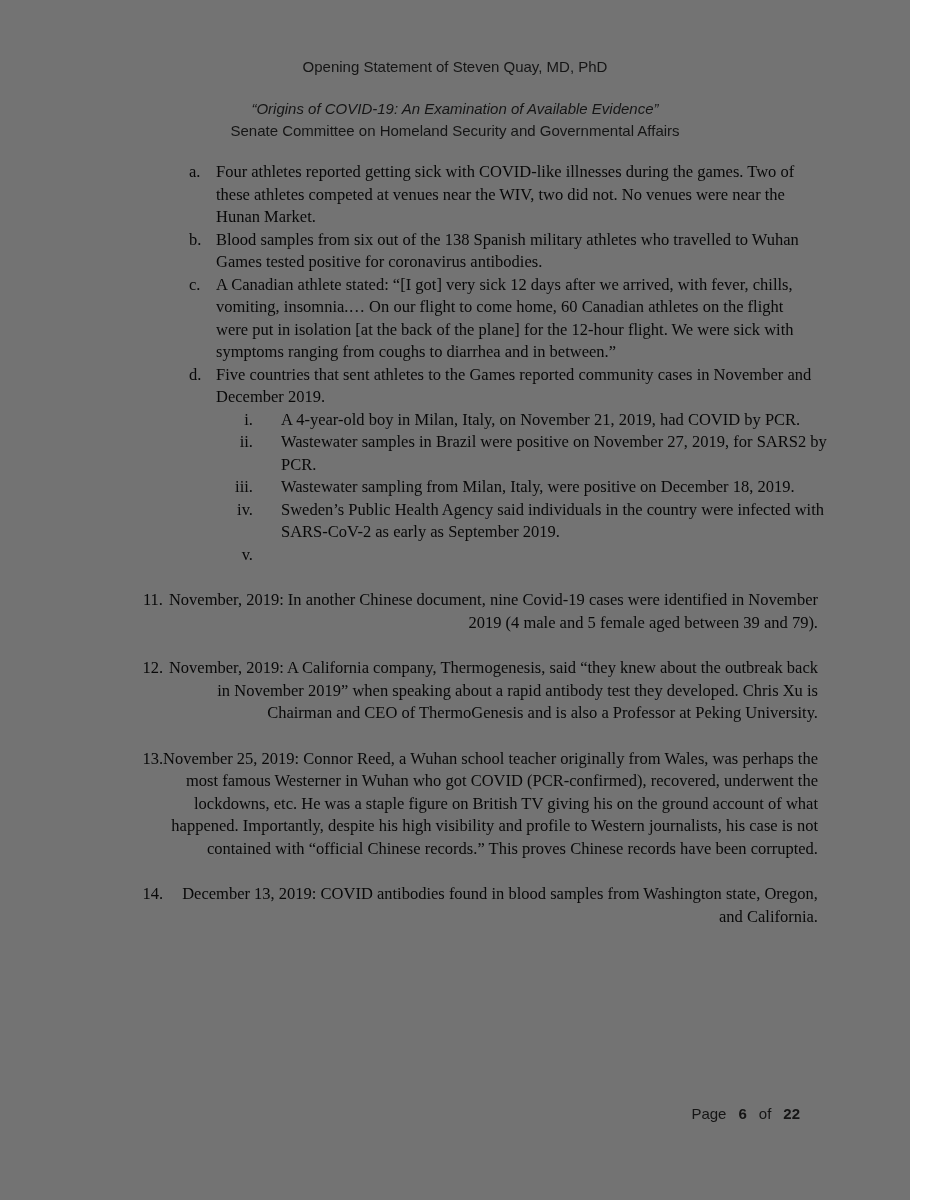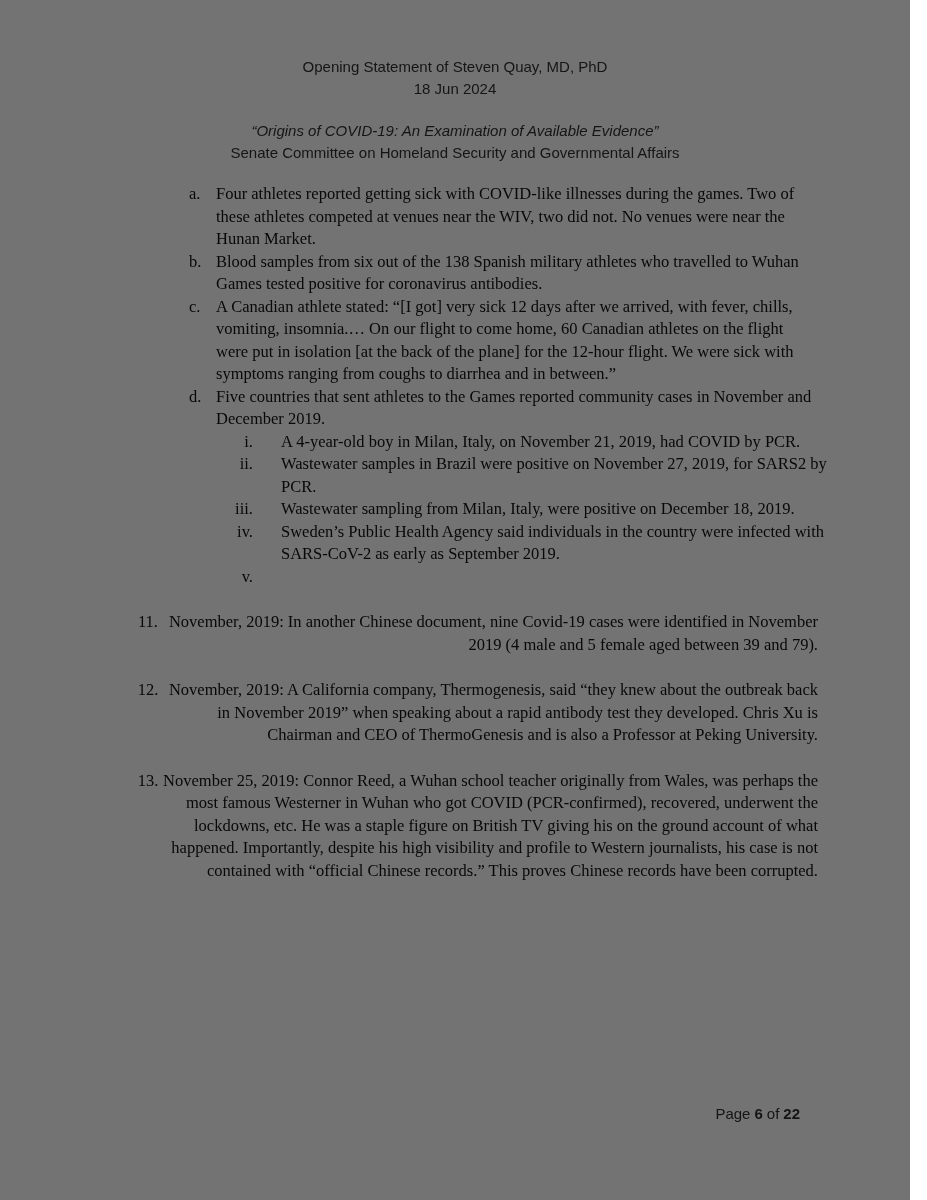--- a/index.html
+++ b/index.html
@@ -55,45 +55,44 @@
   }
   .roman .text {
     margin-left: 28px;
     width: 551px;
   }
 
   .numbered { margin-top: 23px; }
   .numbered .marker {
     margin-left: 133px;
     width: 30px;
-    text-align: center;
+    text-align: right;
   }
   .numbered .text { width: 655px; text-align: right; }
 
   .footer {
     position: absolute;
     top: 1104px;
     right: 110px;
     font-family: "Liberation Sans", sans-serif;
     font-size: 15px;
     line-height: 20px;
     color: #151515;
     display: flex;
-    gap: 4px;
+    gap: 12px;
   }
   .footer .bold { font-weight: 700; }
 </style>
 </head>
 <body>
 
 <div class="page">
 
   <div class="header">
     <div>Opening Statement of Steven Quay, MD, PhD</div>
-    <div>18 Jun 2024</div>
     <div class="hearing-title">“Origins of COVID-19: An Examination of Available Evidence”</div>
     <div>Senate Committee on Homeland Security and Governmental Affairs</div>
   </div>
 
   <div class="doc-body">
 
     <div class="li letter">
       <div class="marker">a.</div>
       <div class="text">Four athletes reported getting sick with COVID-like illnesses during the games. Two of these athletes competed at venues near the WIV, two did not. No venues were near the Hunan Market.</div>
     </div>
@@ -135,20 +134,24 @@
       <div class="text">November, 2019: In another Chinese document, nine Covid-19 cases were identified in November 2019 (4 male and 5 female aged between 39 and 79).</div>
     </div>
     <div class="li numbered">
       <div class="marker">12.</div>
       <div class="text">November, 2019: A California company, Thermogenesis, said “they knew about the outbreak back in November 2019” when speaking about a rapid antibody test they developed. Chris Xu is Chairman and CEO of ThermoGenesis and is also a Professor at Peking University.</div>
     </div>
     <div class="li numbered">
       <div class="marker">13.</div>
       <div class="text">November 25, 2019: Connor Reed, a Wuhan school teacher originally from Wales, was perhaps the most famous Westerner in Wuhan who got COVID (PCR-confirmed), recovered, underwent the lockdowns, etc. He was a staple figure on British TV giving his on the ground account of what happened. Importantly, despite his high visibility and profile to Western journalists, his case is not contained with “official Chinese records.” This proves Chinese records have been corrupted.</div>
     </div>
+    <div class="li numbered">
+      <div class="marker">14.</div>
+      <div class="text">December 13, 2019: COVID antibodies found in blood samples from Washington state, Oregon, and California.</div>
+    </div>
 
   </div>
 
   <div class="footer">
     <span>Page</span>
     <span class="bold">6</span>
     <span>of</span>
     <span class="bold">22</span>
   </div>
 

